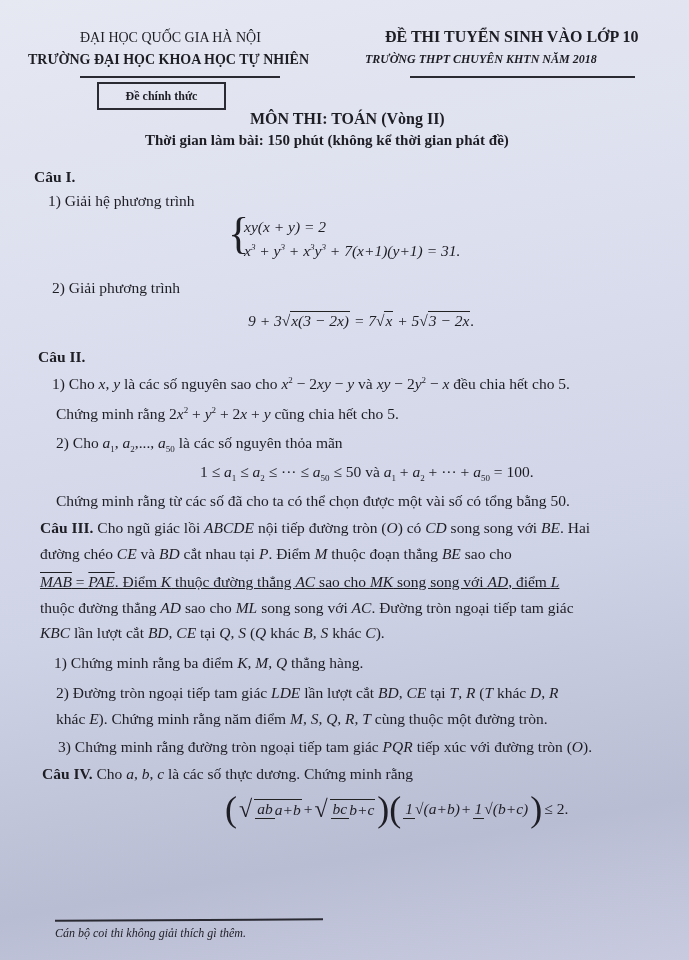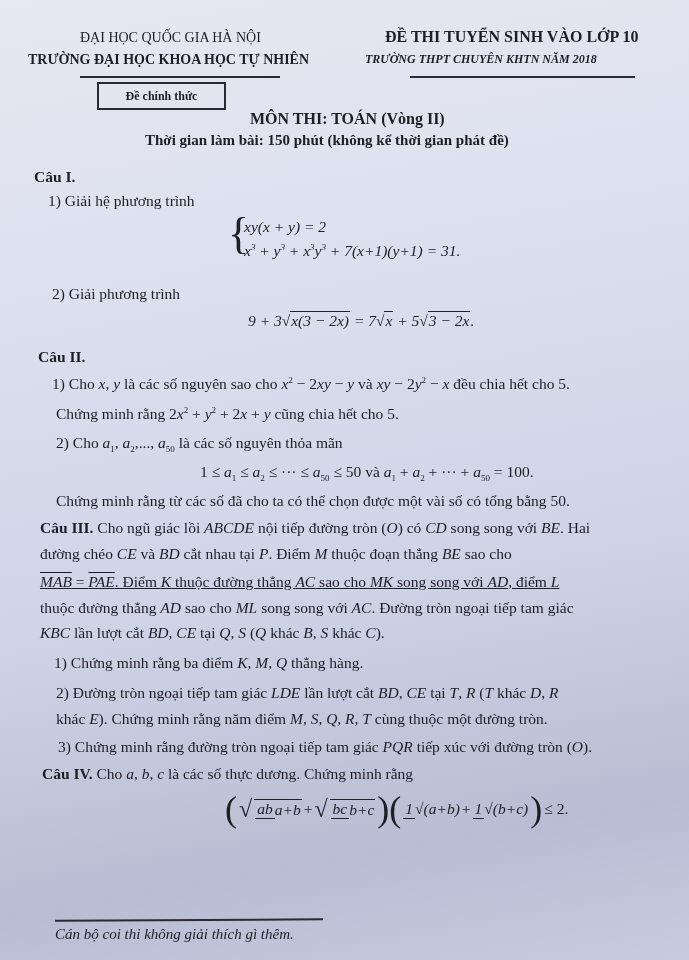--- a/index.html
+++ b/index.html
@@ -42,21 +42,21 @@
 <div class="abs b t" style="left:34px;top:168px;">Câu I.</div>
 <div class="abs t" style="left:48px;top:192px;">
   <span>1)</span>
   <span>Giải hệ phương trình</span>
 </div>
 <div class="abs" style="left:228px;top:214px;">
   <span class="abs brace" style="left:0;top:-2px;">{</span>
   <div class="abs t i" style="left:16px;top:4px;">xy(x + y) = 2</div>
   <div class="abs t i" style="left:16px;top:28px;">x<span class="sup">3</span> + y<span class="sup">3</span> + x<span class="sup">3</span>y<span class="sup">3</span> + 7(x+1)(y+1) = 31.</div>
 </div>
-<div class="abs t" style="left:52px;top:285px;">
+<div class="abs t" style="left:52px;top:279px;">
   <span>2)</span>
   <span>Giải phương trình</span>
 </div>
 <div class="abs t i" style="left:248px;top:312px;">9 + 3√<span class="sqrt">x(3 − 2x)</span> = 7√<span class="sqrt">x</span> + 5√<span class="sqrt">3 − 2x</span>.</div>
 
 <div class="abs b t" style="left:38px;top:348px;">Câu II.</div>
 <div class="abs t" style="left:52px;top:375px;">1) Cho <i>x</i>, <i>y</i> là các số nguyên sao cho <i>x</i><span class="sup">2</span> − 2<i>xy</i> − <i>y</i> và <i>xy</i> − 2<i>y</i><span class="sup">2</span> − <i>x</i> đều chia hết cho 5.</div>
 <div class="abs t" style="left:56px;top:405px;">Chứng minh rằng 2<i>x</i><span class="sup">2</span> + <i>y</i><span class="sup">2</span> + 2<i>x</i> + <i>y</i> cũng chia hết cho 5.</div>
 <div class="abs t" style="left:56px;top:434px;">2) Cho <i>a</i><span class="sub">1</span>, <i>a</i><span class="sub">2</span>,..., <i>a</i><span class="sub">50</span> là các số nguyên thỏa mãn</div>
 <div class="abs t" style="left:200px;top:463px;">1 ≤ <i>a</i><span class="sub">1</span> ≤ <i>a</i><span class="sub">2</span> ≤ ··· ≤ <i>a</i><span class="sub">50</span> ≤ 50 và <i>a</i><span class="sub">1</span> + <i>a</i><span class="sub">2</span> + ··· + <i>a</i><span class="sub">50</span> = 100.</div>
@@ -94,13 +94,13 @@
   <span style="font-style:normal;">+</span>
   <span class="frac">
       <span class="n">1</span>
       <span>√(b+c)</span>
     </span>
   <span style="font-size:36px;font-style:normal;font-weight:100;">)</span>
   <span style="font-style:normal;">≤ 2.</span>
 </div>
 
 <div class="uline" style="left:55px;top:919px;width:268px;transform:rotate(-0.3deg);"></div>
-<div class="abs i" style="left:55px;top:926px;font-size:15px;">Cán bộ coi thi không giải thích gì thêm.</div>
+<div class="abs i" style="left:55px;top:926px;font-size:12px;">Cán bộ coi thi không giải thích gì thêm.</div>
 
 </body></html>

